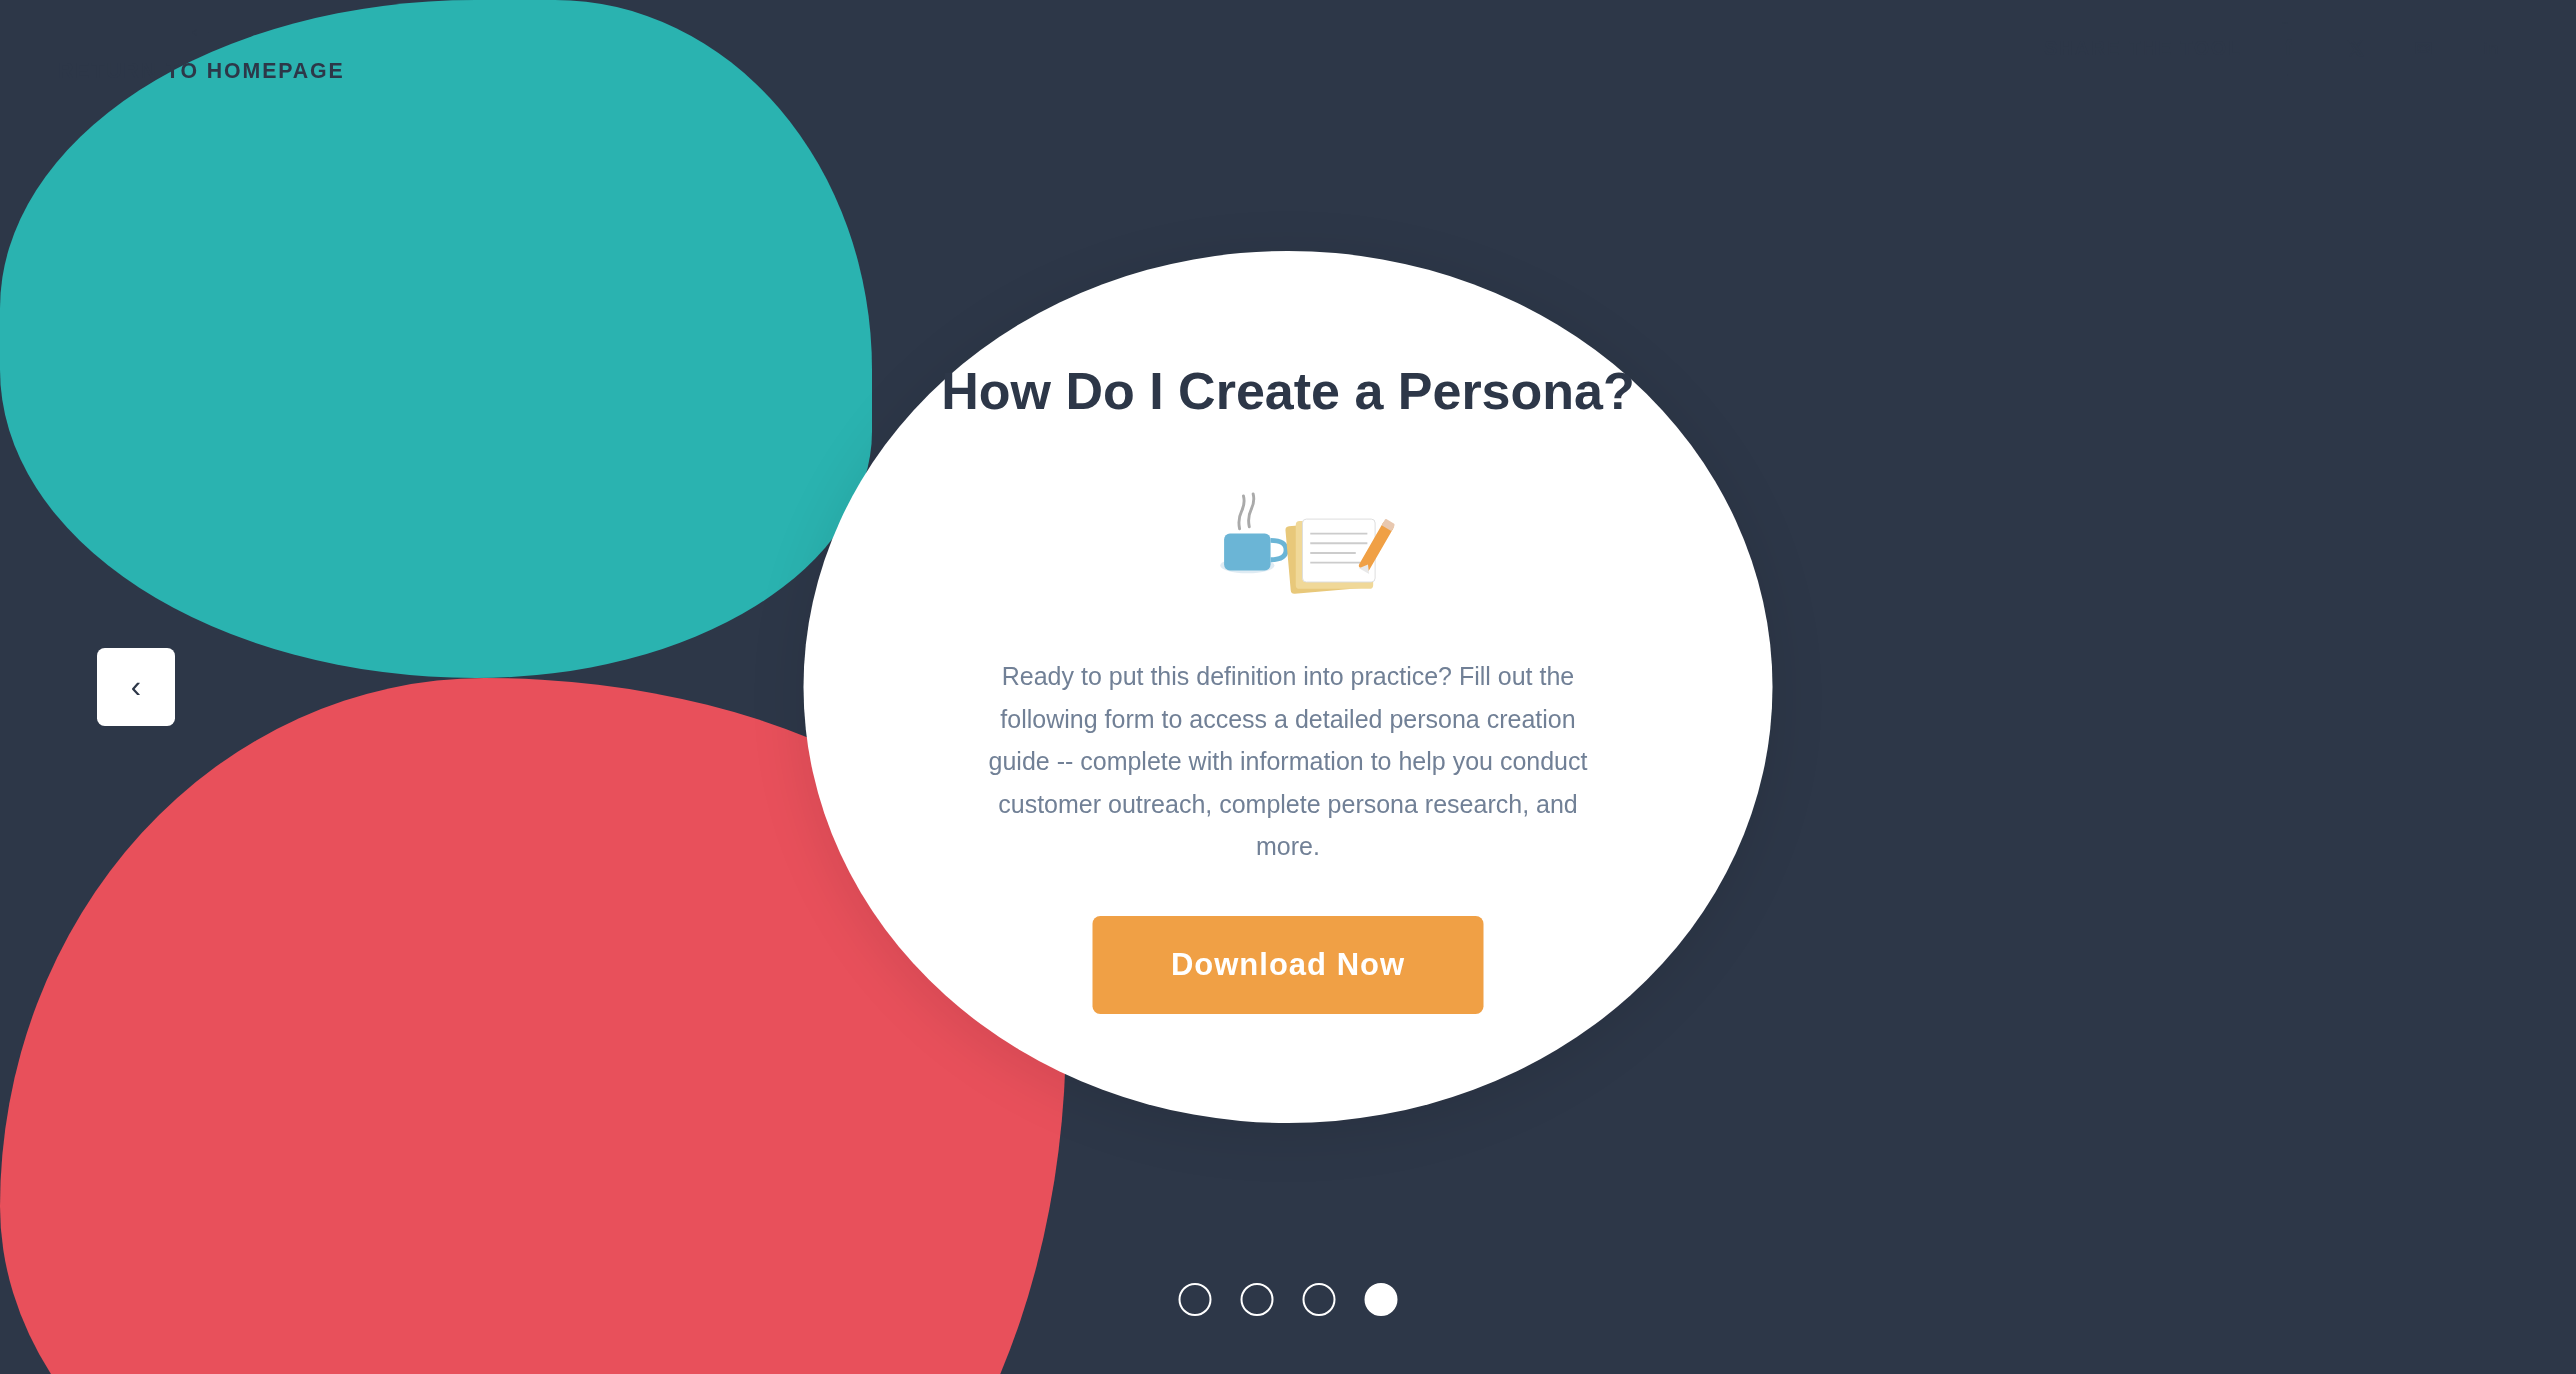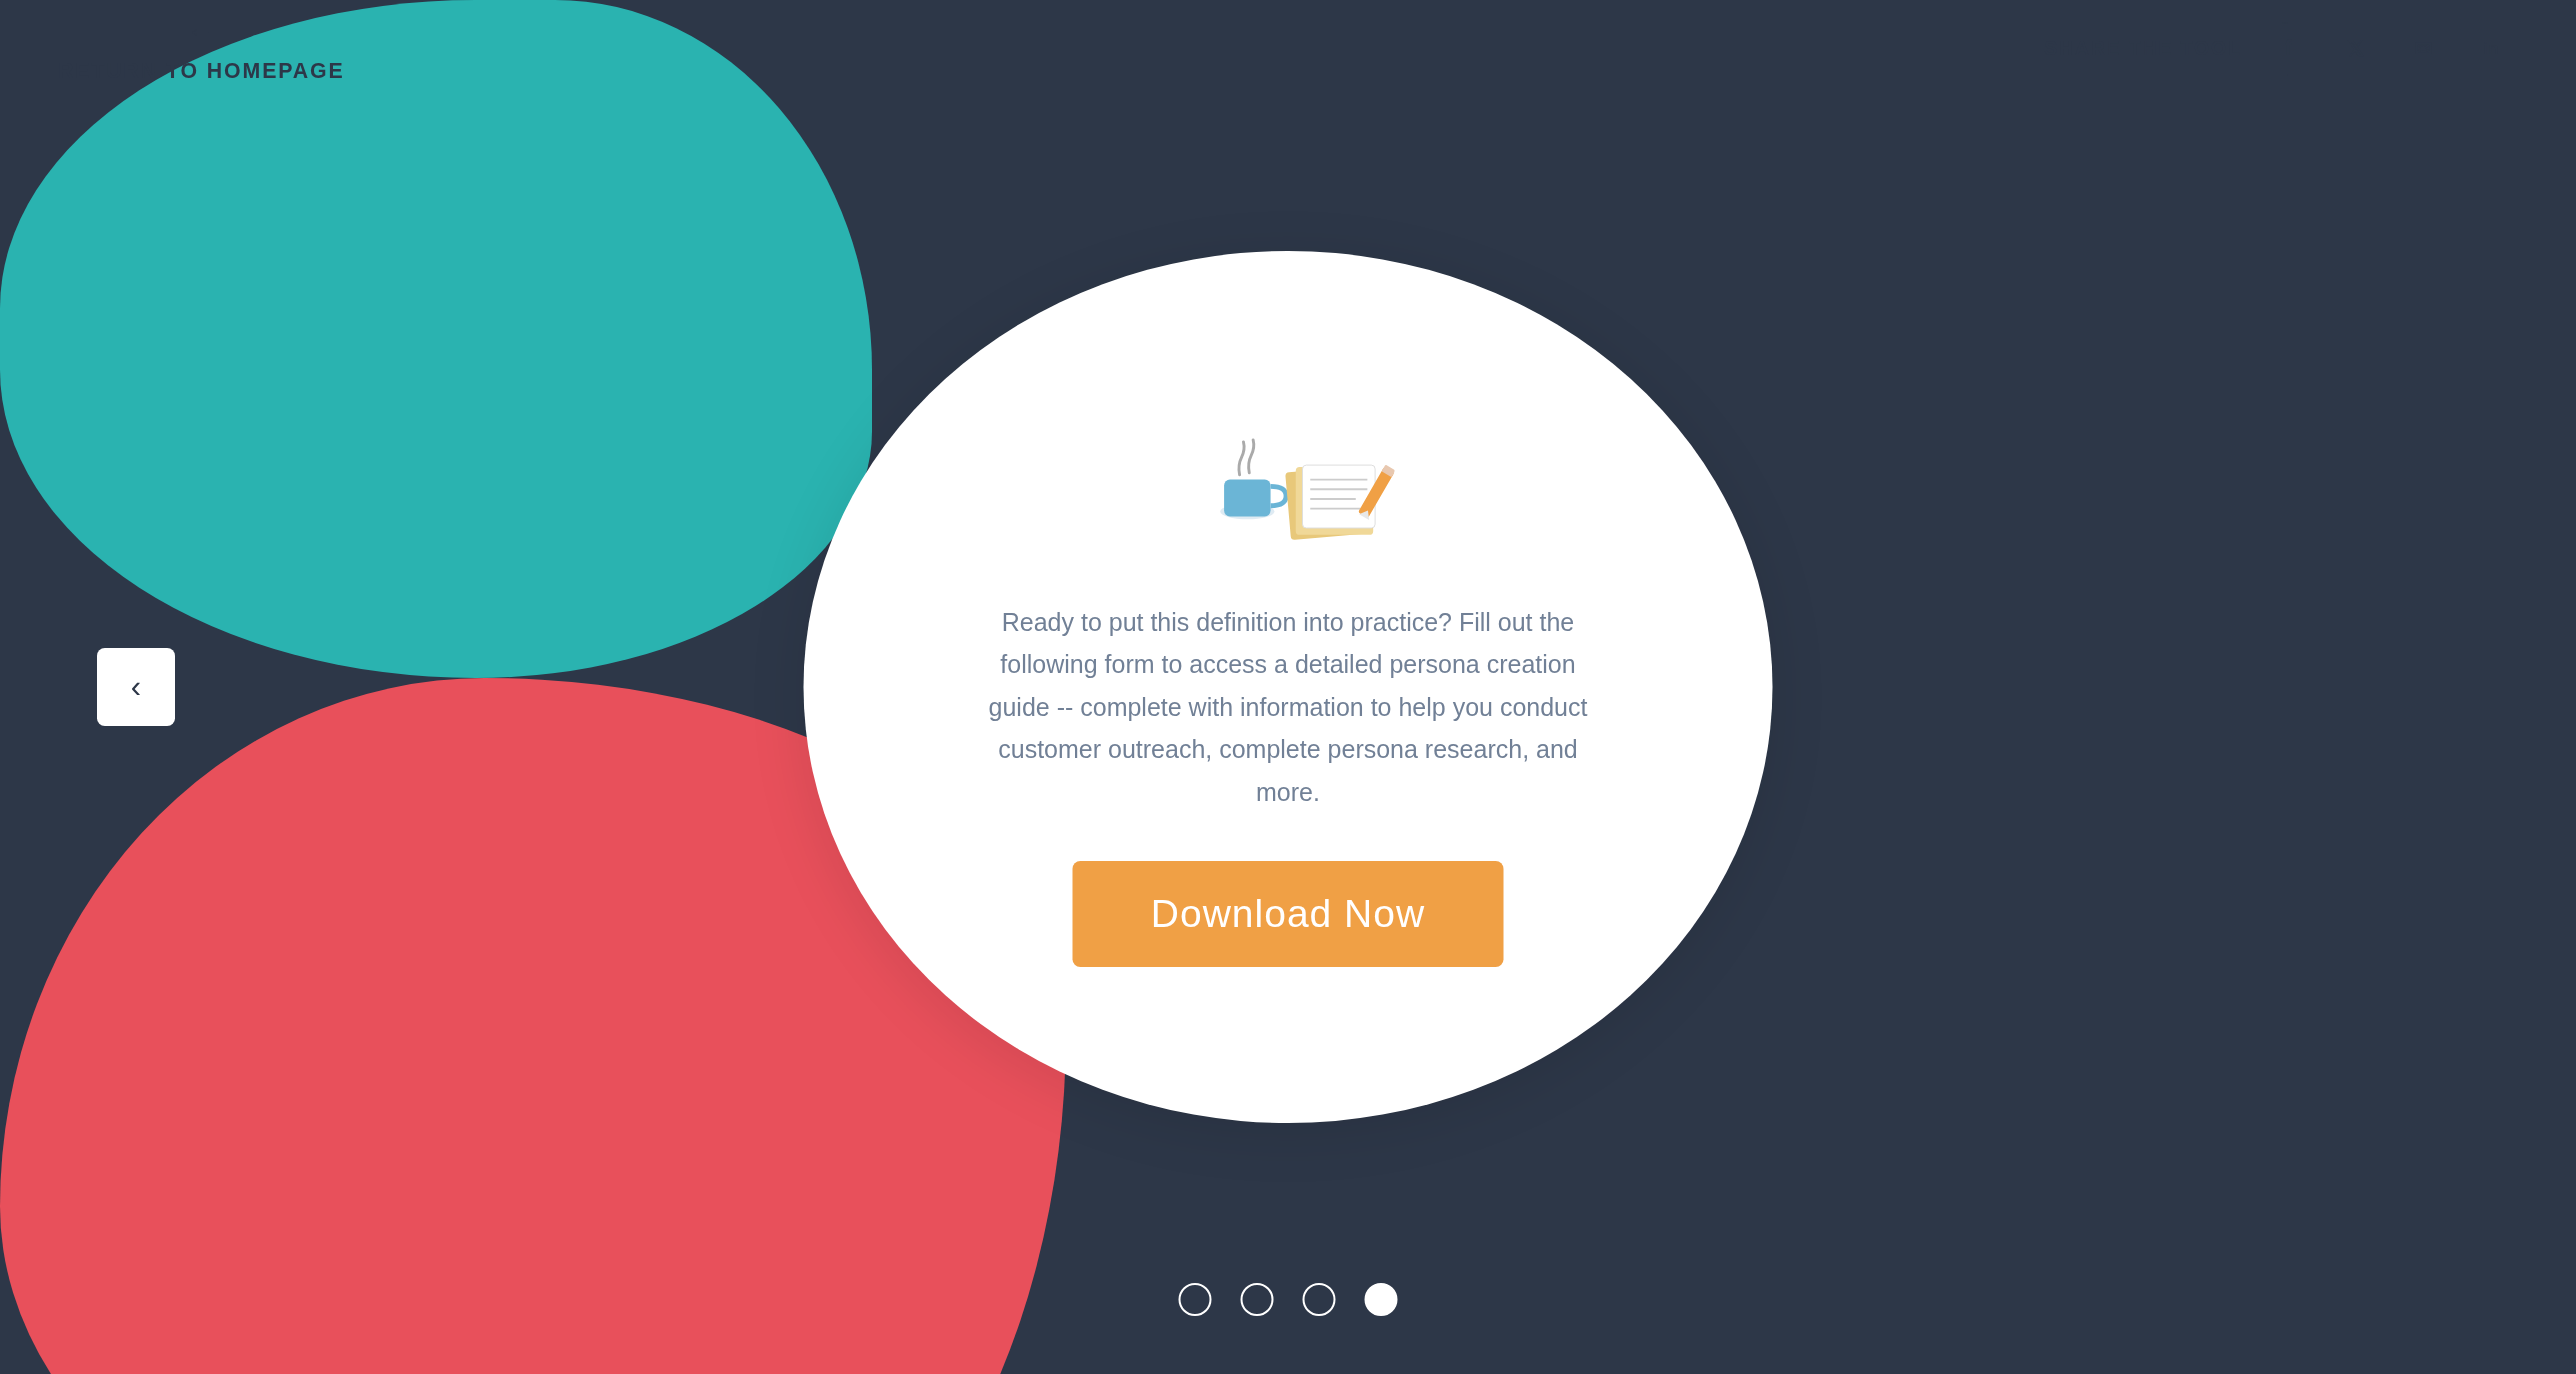--- a/index.html
+++ b/index.html
@@ -143,22 +143,22 @@
       margin-bottom: 48px;
       max-width: 601px;
     }
 
     .download-btn {
       background: #f0a045;
       color: white;
       border: none;
       border-radius: 7.8px;
       padding: 31px 78px;
-      font-size: 39px;
-      font-weight: 400;
+      font-size: 31px;
+      font-weight: 700;
       cursor: pointer;
       letter-spacing: 1px;
     }
 
     
     .prev-btn {
       position: absolute;
       left: 97px;
       top: 50%;
       transform: translateY(-50%);
@@ -230,20 +230,21 @@
     </div>
   </div>
 </header>
 
 <button class="prev-btn">
   <span>‹</span>
 </button>
 
 <div class="main-content">
   <div class="oval-card">
+    <h1 class="card-title">How Do I Create a Persona?</h1>
 
     <div class="illustration">
       <svg viewBox="0 0 220 160" xmlns="http://www.w3.org/2000/svg">
 
         <ellipse cx="68" cy="108" rx="28" ry="8" fill="#c0d8e8" opacity="0.5"></ellipse>
         <rect x="44" y="75" width="48" height="38" rx="6" fill="#6bb5d6"></rect>
         <path d="M92 82 Q108 82 108 92 Q108 102 92 102" stroke="#6bb5d6" stroke-width="5" fill="none"></path>
 
         <path d="M60 70 Q58 60 62 52 Q66 44 64 36" stroke="#aaa" stroke-width="3" fill="none" stroke-linecap="round"></path>
         <path d="M70 68 Q68 58 72 50 Q76 42 74 34" stroke="#aaa" stroke-width="3" fill="none" stroke-linecap="round"></path>

